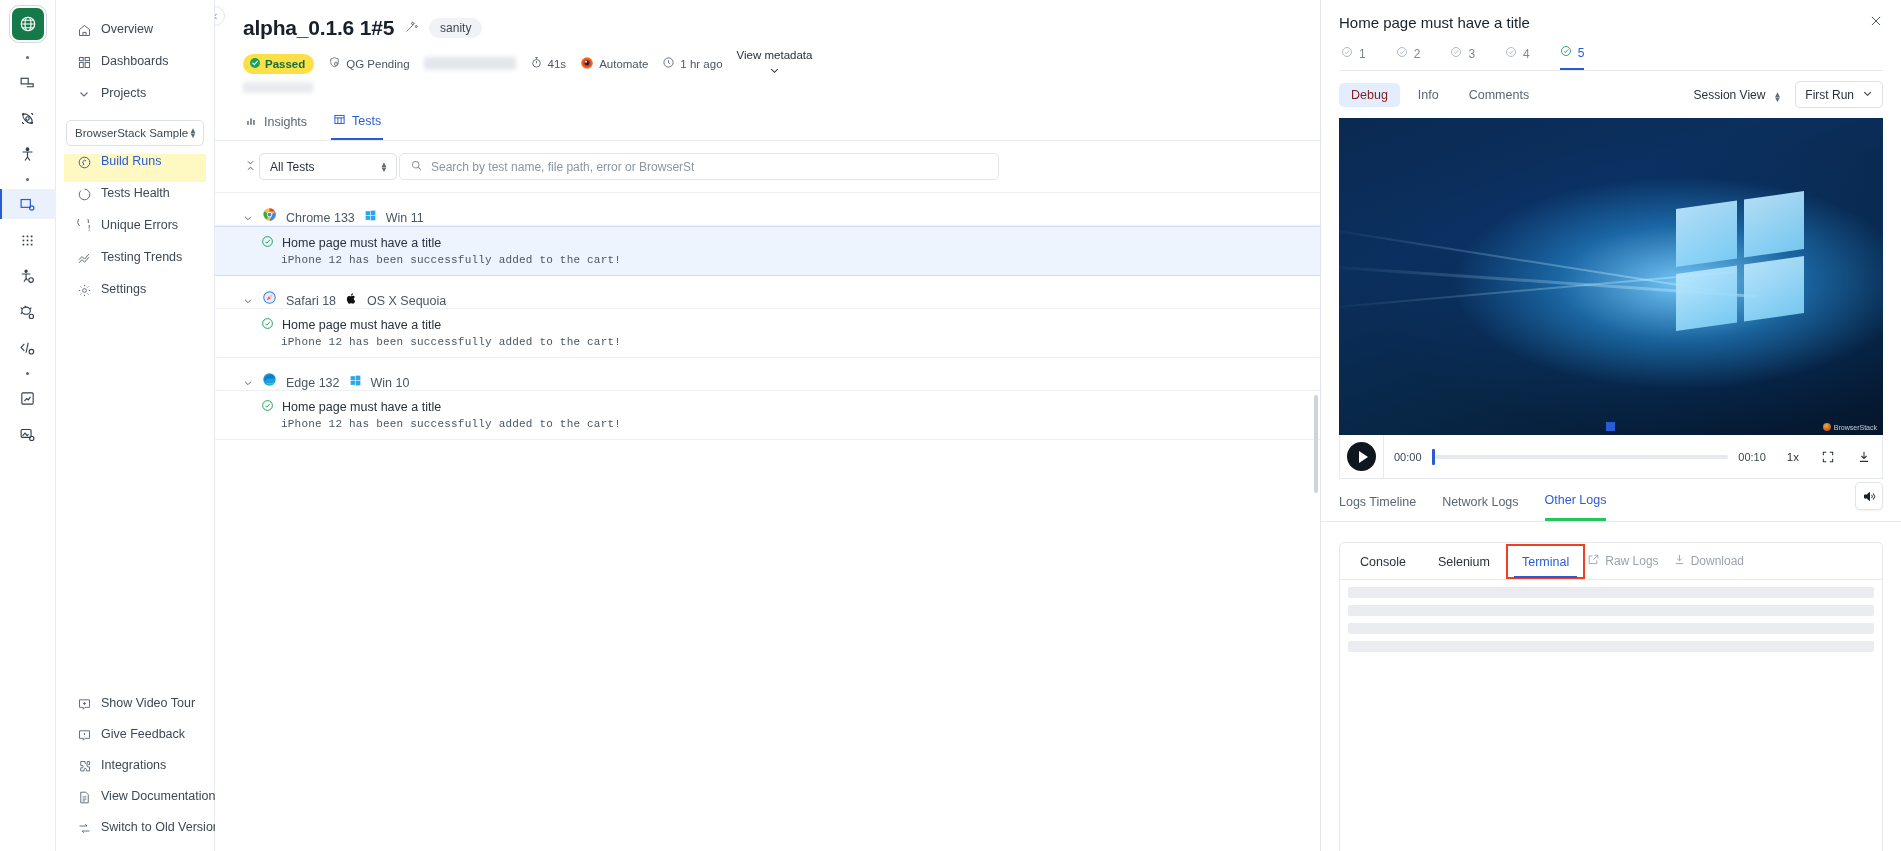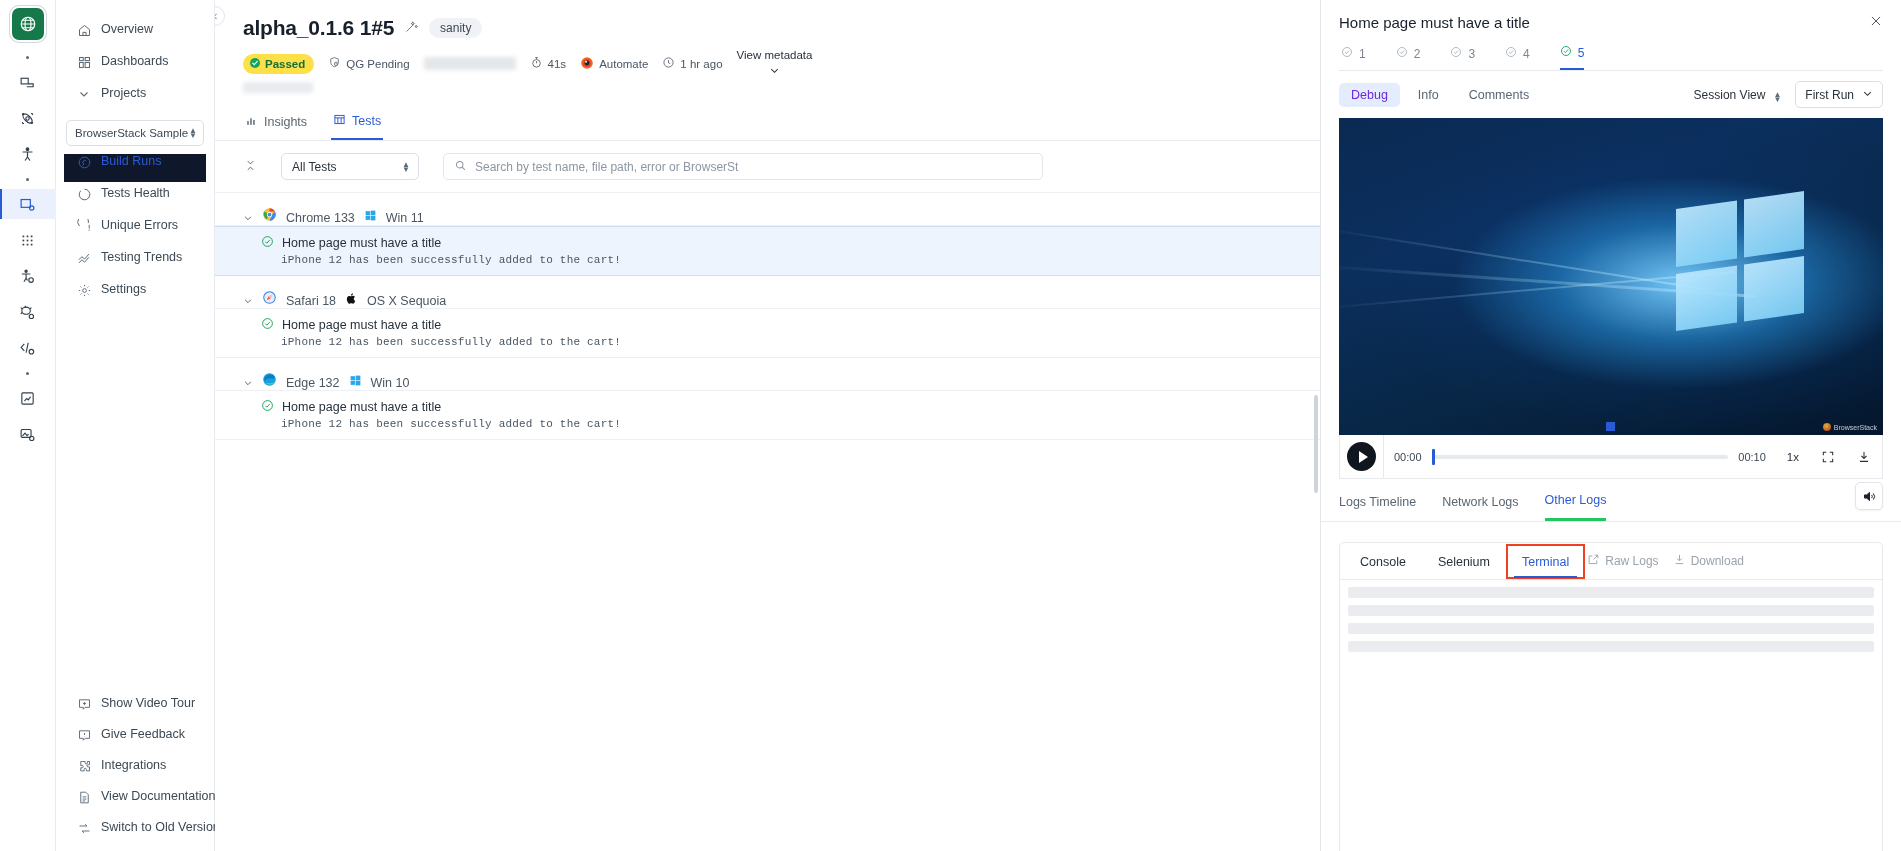--- a/index.html
+++ b/index.html
@@ -39,21 +39,21 @@
     width: 159px; flex: 0 0 159px; height: 851px;
     border-right: 1px solid #e7eaee; background: #fff;
     display: flex; flex-direction: column; padding-top: 20px; position: relative;
   }
   .nav-item {
     display: flex; gap: 9px;
     height: 28px; padding: 0 12px; font-size: 12.5px; color: #3c4853;
     margin: 2px 8px; white-space: nowrap;
   }
   .nav-item .ic { width: 16px; height: 16px; flex: 0 0 16px; display:flex; align-items:center; justify-content:center; color:#5d6b77; }
-  .nav-item.active { color: #2a5bd7; background: #0f172a; }
+  .nav-item.active { color: #2a5bd7; background: #fef9c3; }
   .nav-item.active .ic { color: #2a5bd7; }
   .proj-select {
     margin: 4px 10px 6px 10px; height: 26px; border: 1px solid #dbe0e6; border-radius: 5px;
     display: flex; align-items: center; justify-content: space-between;
     padding: 0 6px 0 8px; font-size: 11.5px; color: #3c4853; background: #fff;
   }
   .stepper { display:flex; flex-direction:column; line-height:5px; color:#5d6b77; font-size:8px; }
   .nav-bottom { margin-top: auto; padding-bottom: 0; }
   .nav-bottom .nav-item { height: 29px; }
 
@@ -76,21 +76,21 @@
     display: flex; align-items: center; gap: 4px; font-size: 11.5px; font-weight: bold;
   }
   .redacted { width: 92px; height: 13px; background: #e3e6ea; border-radius: 2px; filter: blur(2px); }
   .redacted2 { width: 70px; height: 11px; background: #e8eaee; border-radius: 2px; filter: blur(2px); margin-top:4px; }
   .view-meta { display:flex; align-items:center; gap:4px; color:#28313b;flex-direction:column; }
 
   .tabs-row { display: flex; gap: 22px; padding: 0 0 0 28px; margin-top: 14px; border-bottom: 1px solid #e7eaee; }
   .tab { display: flex; align-items: center; gap: 6px; padding: 6px 2px 9px 2px; font-size: 12.5px; color: #5a6672; }
   .tab.active { color: #2a5bd7; border-bottom: 2px solid #2a5bd7; }
 
-  .filter-row { display: flex; align-items: center; gap: 24px; padding: 12px 18px 12px 28px; border-bottom: 1px solid #eef0f3;}
+  .filter-row { display: flex; align-items: center; gap: 2px; padding: 12px 18px 12px 28px; border-bottom: 1px solid #eef0f3;}
   .filter-ic { color: #5a6672; font-size: 13px; width: 14px; text-align:center; }
   .select-box {
     width: 138px; height: 27px; border: 1px solid #dbe0e6; border-radius: 5px; background: #fff;
     display: flex; align-items: center; justify-content: space-between; padding: 0 8px 0 10px;
     font-size: 12px; color: #2a323b;
   }
   .search-box {
     flex: 1 1 auto; max-width: 600px; height: 27px; border: 1px solid #e2e6ea; border-radius: 5px;
     display: flex; align-items: center; gap: 8px; padding: 0 10px; background: #fff;
     font-size: 12px; color: #8c96a1;
@@ -113,21 +113,21 @@
   .panel-top { padding: 14px 18px 0 18px; }
   .panel-title-row { display: flex; align-items: flex-start; justify-content: space-between; }
   .panel-title { font-size: 15px; color: #18202b; }
   .close-x { color: #4a5663; font-size: 15px; line-height: 14px; }
   .run-tabs { display: flex; gap: 30px; margin-top: 14px; border-bottom: 1px solid #e7eaee; padding-left: 2px; }
   .run-tab { display: flex; align-items: center; gap: 6px; font-size: 12px; color: #7b8691; padding-bottom: 8px; }
   .run-tab.active { color: #2a5bd7; border-bottom: 2px solid #2a5bd7; }
   .dbg-row { display: flex; align-items: center; justify-content: space-between; padding: 10px 18px 10px 18px; }
   .dbg-tabs { display: flex; align-items: center; gap: 6px; }
   .dbg-tab { font-size: 12.5px; color: #5a6672; padding: 5px 12px; border-radius: 5px; }
-  .dbg-tab.active { background: #e3edfd; color: #6d28d9; }
+  .dbg-tab.active { background: #e3edfd; color: #7f1d1d; }
   .sess-ctrl { display: flex; align-items: center; gap: 14px; }
   .sess-label { font-size: 12px; color: #2a323b; display: flex; align-items: flex-end; gap: 8px; }
   .run-select {
     height: 27px; border: 1px solid #dbe0e6; border-radius: 5px; padding: 0 9px;
     display: flex; align-items: center; gap: 8px; font-size: 12px; color: #2a323b;
   }
 
   .video-wrap { margin: 0 18px; height: 317px; position: relative; overflow: hidden; background:#06264a; }
   .video-bg {
     position:absolute; inset:0;

